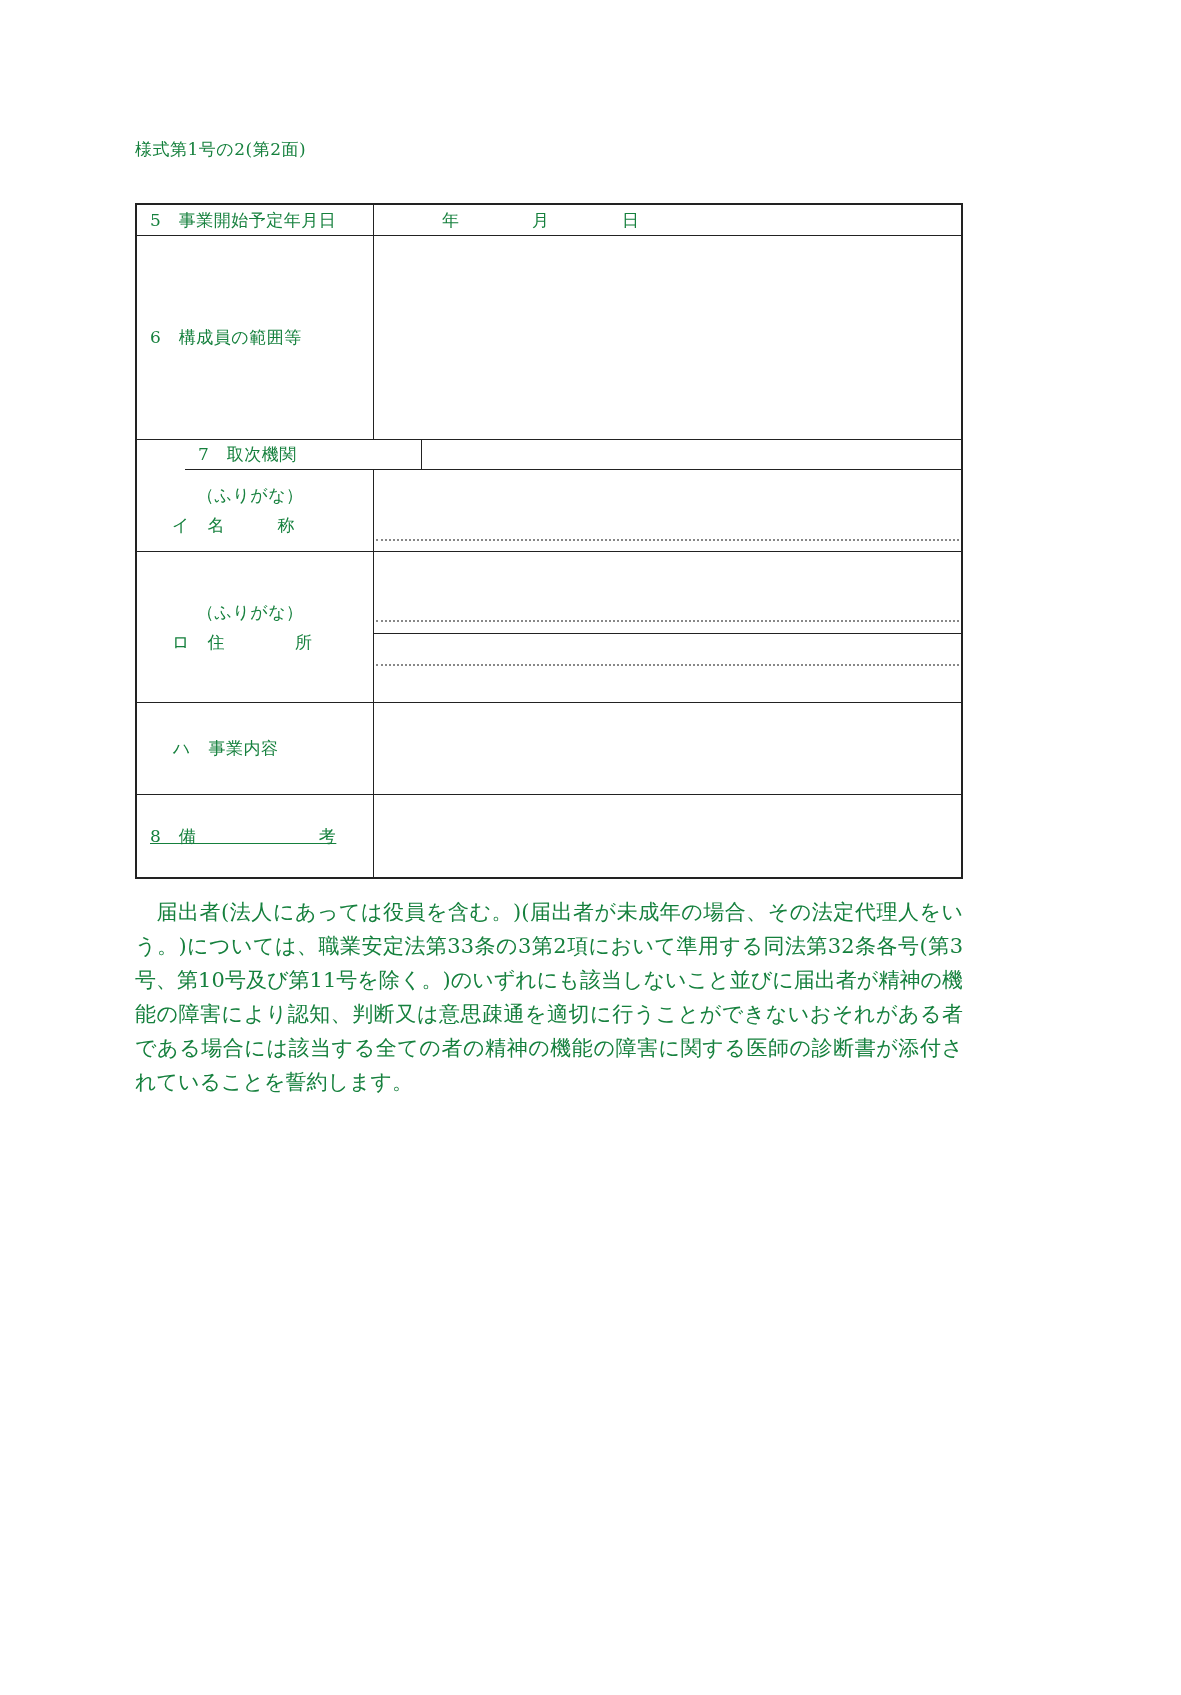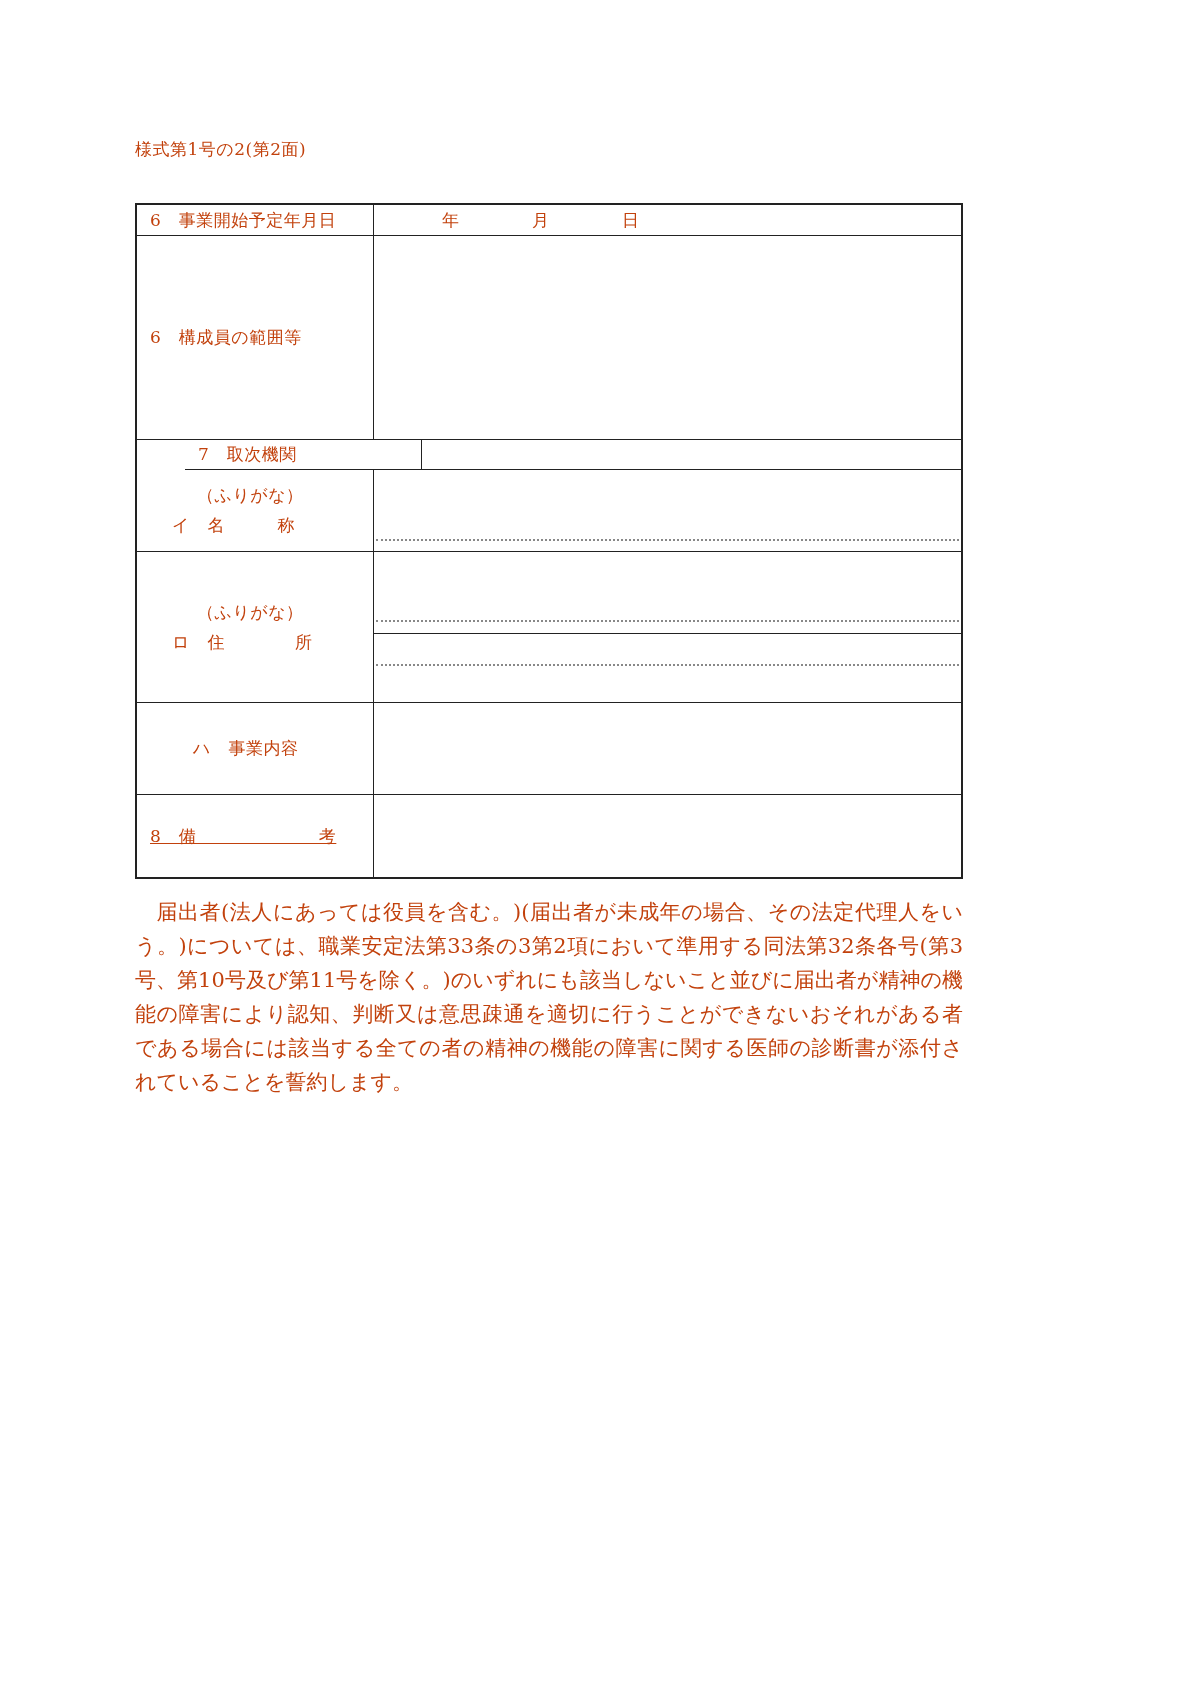--- a/index.html
+++ b/index.html
@@ -3,21 +3,21 @@
 <meta charset="utf-8">
 <style>
   * { margin: 0; padding: 0; box-sizing: border-box; }
   html, body { background: #ffffff; }
   .page {
     position: relative;
     width: 1181px;
     height: 1695px;
     background: #ffffff;
     font-family: "DejaVu Serif", "Liberation Serif", serif;
-    color: #c2410c;
+    color: #15803d;
     overflow: hidden;
   }
   .sheet {
     position: absolute;
     left: 135px;
     top: 138px;
     width: 828px;
   }
   .title {
     font-size: 17px;
@@ -50,21 +50,21 @@
   }
   .row-5  { height: 31px; }
   .row-6  { height: 204px; }
   .row-7  { height: 30px; margin-left: 48px; }
   .row-i  { height: 82px; }
   .row-ro { height: 151px; }
   .row-ha { height: 92px; }
   .row-8  { height: 82px; }
   .furigana { padding-left: 47px; margin-bottom: 7px; }
   .kana-label { padding-left: 22px; }
-  .pad-ha { padding-left: 56px; }
+  .pad-ha { padding-left: 36px; }
   .date-value {
     display: flex;
     align-items: center;
     padding-left: 68px;
     letter-spacing: 1px;
   }
   .dline {
     position: absolute;
     left: 2px;
     right: 2px;
@@ -93,21 +93,21 @@
 <body>
 
 <div class="page">
   <div class="sheet">
 
     <div class="title">様式第1号の2(第2面)</div>
 
     <div class="form-table">
 
       <div class="row row-5">
-        <div class="cell label-cell">6　事業開始予定年月日</div>
+        <div class="cell label-cell">5　事業開始予定年月日</div>
         <div class="cell value-cell date-value">年　　　　月　　　　日</div>
       </div>
 
       <div class="row row-6">
         <div class="cell label-cell">6　構成員の範囲等</div>
         <div class="cell value-cell"></div>
       </div>
 
       <div class="row row-7">
         <div class="cell label-cell">7　取次機関</div>

